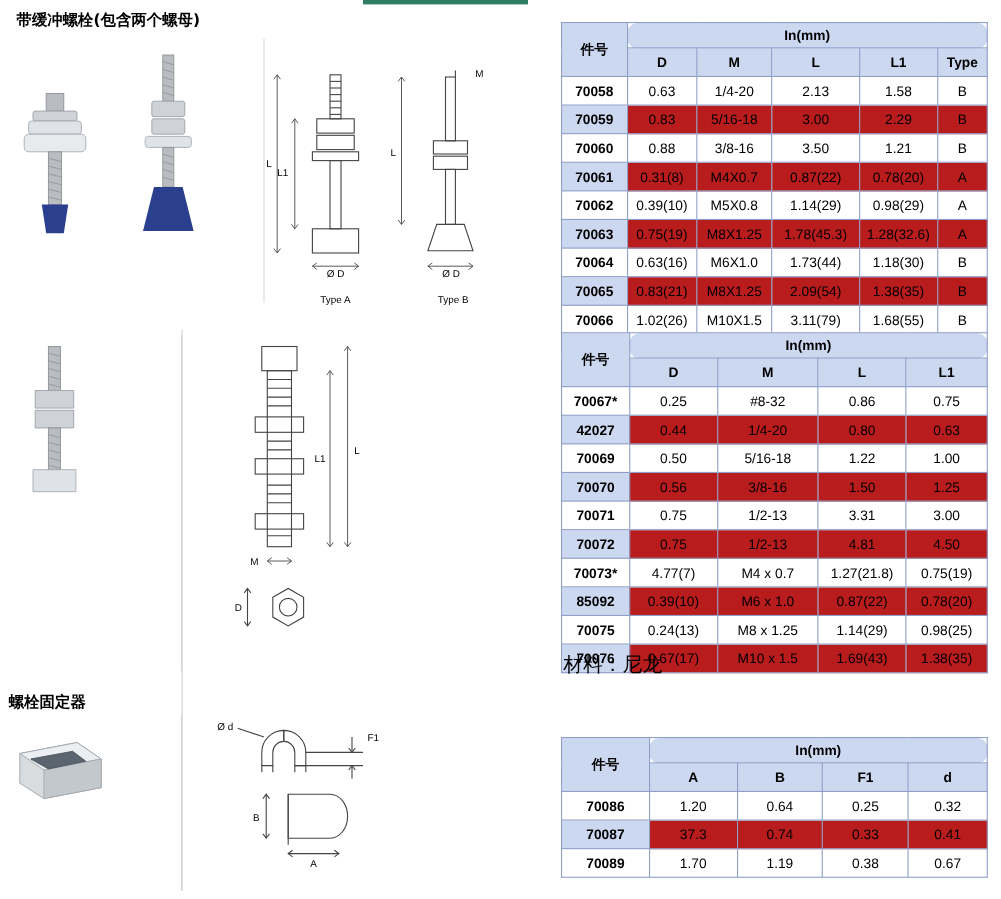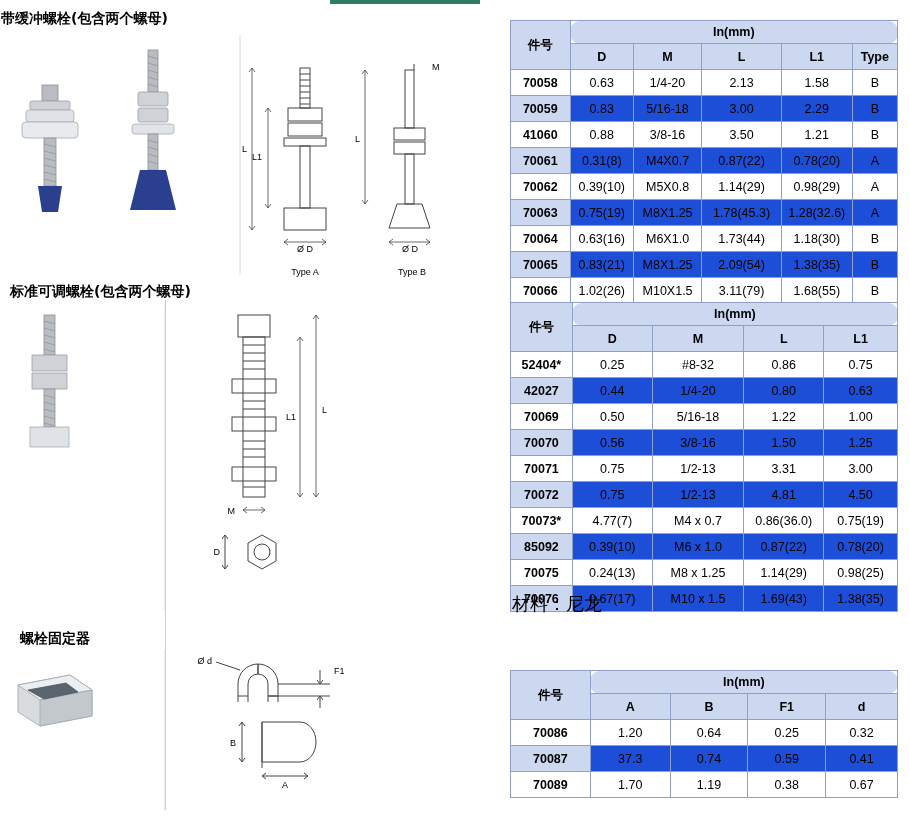--- a/index.html
+++ b/index.html
@@ -33,23 +33,23 @@
     height: 817px;
   }
   .section-title {
     position: absolute;
     font-size: 14px;
     font-weight: bold;
     color: #000;
     font-family: "DejaVu Sans", sans-serif;
     white-space: nowrap;
   }
-  .sec1-title { left: 1px; top: 10px; }
+  .sec1-title { left: 15px; top: 10px; }
   .sec2-title { left: 10px; top: 283px; }
-  .sec3-title { left: 20px; top: 630px; text-align: center; }
+  .sec3-title { left: 8px; top: 630px; text-align: center; }
 
   .divider-v {
     position: absolute;
     background: #d0d0d0;
     width: 1px;
   }
 
   
   .drawing {
     position: absolute;
@@ -78,21 +78,21 @@
   table.spec th {
     background: #ccd7f0;
     font-weight: bold;
   }
   table.spec td.part {
     font-weight: bold;
     background: #ffffff;
     margin-top: 20px;
   }
   table.spec tr.alt td {
-    background: #1d4ed8;
+    background: #b91c1c;
   }
   table.spec tr.alt td.part {
     background: #ccd7f0;
   }
   .note {
     position: absolute;
     font-size: 18px;
     font-family: Liberation Mono, monospace;
     color: #000;
   }
@@ -227,21 +227,20 @@
       <line x1="389" y1="212" x2="430" y2="212"></line>
       <path d="M393 209 L389 212 L393 215"></path>
       <path d="M426 209 L430 212 L426 215"></path>
     </g>
     <text class="lbl" x="360" y="112" text-anchor="end">L</text>
     <text class="lbl" x="410" y="222" text-anchor="middle">Ø D</text>
     <text class="lbl" x="412" y="245" text-anchor="middle">Type B</text>
     <text class="lbl" x="432" y="40" text-anchor="start">M</text>
   </svg>
 
-  <div class="section-title sec2-title">标准可调螺栓(包含两个螺母)</div>
 
   <svg class="drawing" style="left:0px; top:305px;" width="500" height="310" viewBox="0 0 500 310">
 
     <g>
       <rect x="44" y="10" width="11" height="40" fill="#b9bdc2" stroke="#8d9196" stroke-width="0.8"></rect>
       <g stroke="#8d9196" stroke-width="0.7">
         <line x1="44" y1="16" x2="55" y2="19"></line>
         <line x1="44" y1="23" x2="55" y2="26"></line>
         <line x1="44" y1="30" x2="55" y2="33"></line>
         <line x1="44" y1="37" x2="55" y2="40"></line>
@@ -390,21 +389,21 @@
     </tr>
     <tr class="alt">
       <td class="part">70059</td>
       <td>0.83</td>
       <td>5/16-18</td>
       <td>3.00</td>
       <td>2.29</td>
       <td>B</td>
     </tr>
     <tr>
-      <td class="part">41060</td>
+      <td class="part">70060</td>
       <td>0.88</td>
       <td>3/8-16</td>
       <td>3.50</td>
       <td>1.21</td>
       <td>B</td>
     </tr>
     <tr class="alt">
       <td class="part">70061</td>
       <td>0.31(8)</td>
       <td>M4X0.7</td>
@@ -470,21 +469,21 @@
     </tr>
     <tr>
       <th>D</th>
       <th>M</th>
       <th>L</th>
       <th>L1</th>
     </tr>
   </thead>
   <tbody>
     <tr>
-      <td class="part">52404*</td>
+      <td class="part">70067*</td>
       <td>0.25</td>
       <td>#8-32</td>
       <td>0.86</td>
       <td>0.75</td>
     </tr>
     <tr class="alt">
       <td class="part">42027</td>
       <td>0.44</td>
       <td>1/4-20</td>
       <td>0.80</td>
@@ -515,21 +514,21 @@
       <td class="part">70072</td>
       <td>0.75</td>
       <td>1/2-13</td>
       <td>4.81</td>
       <td>4.50</td>
     </tr>
     <tr>
       <td class="part">70073*</td>
       <td>4.77(7)</td>
       <td>M4 x 0.7</td>
-      <td>0.86(36.0)</td>
+      <td>1.27(21.8)</td>
       <td>0.75(19)</td>
     </tr>
     <tr class="alt">
       <td class="part">85092</td>
       <td>0.39(10)</td>
       <td>M6 x 1.0</td>
       <td>0.87(22)</td>
       <td>0.78(20)</td>
     </tr>
     <tr>
@@ -576,21 +575,21 @@
       <td class="part">70086</td>
       <td>1.20</td>
       <td>0.64</td>
       <td>0.25</td>
       <td>0.32</td>
     </tr>
     <tr class="alt">
       <td class="part">70087</td>
       <td>37.3</td>
       <td>0.74</td>
-      <td>0.59</td>
+      <td>0.33</td>
       <td>0.41</td>
     </tr>
     <tr>
       <td class="part">70089</td>
       <td>1.70</td>
       <td>1.19</td>
       <td>0.38</td>
       <td>0.67</td>
     </tr>
   </tbody>

